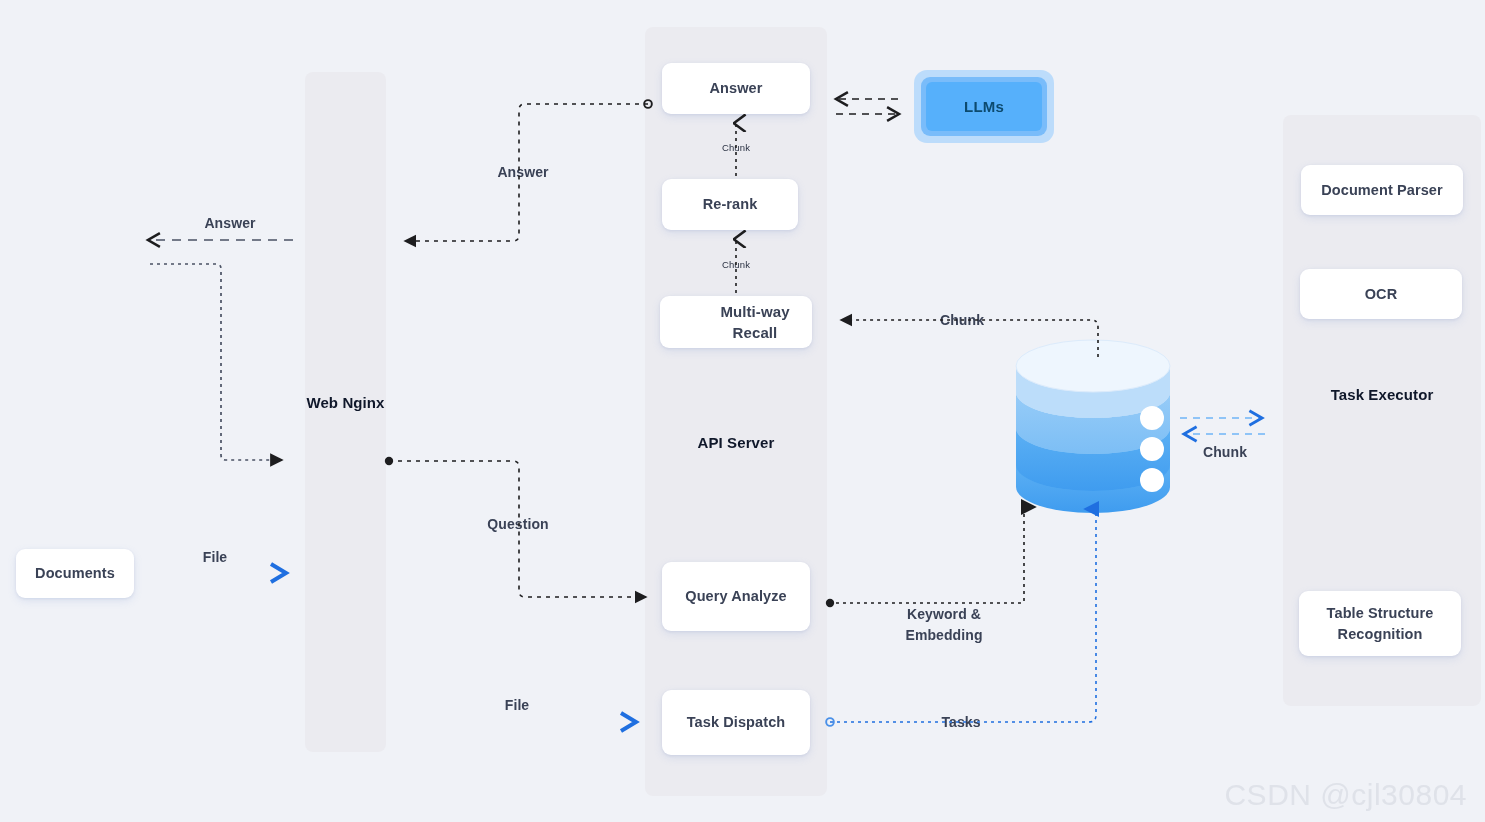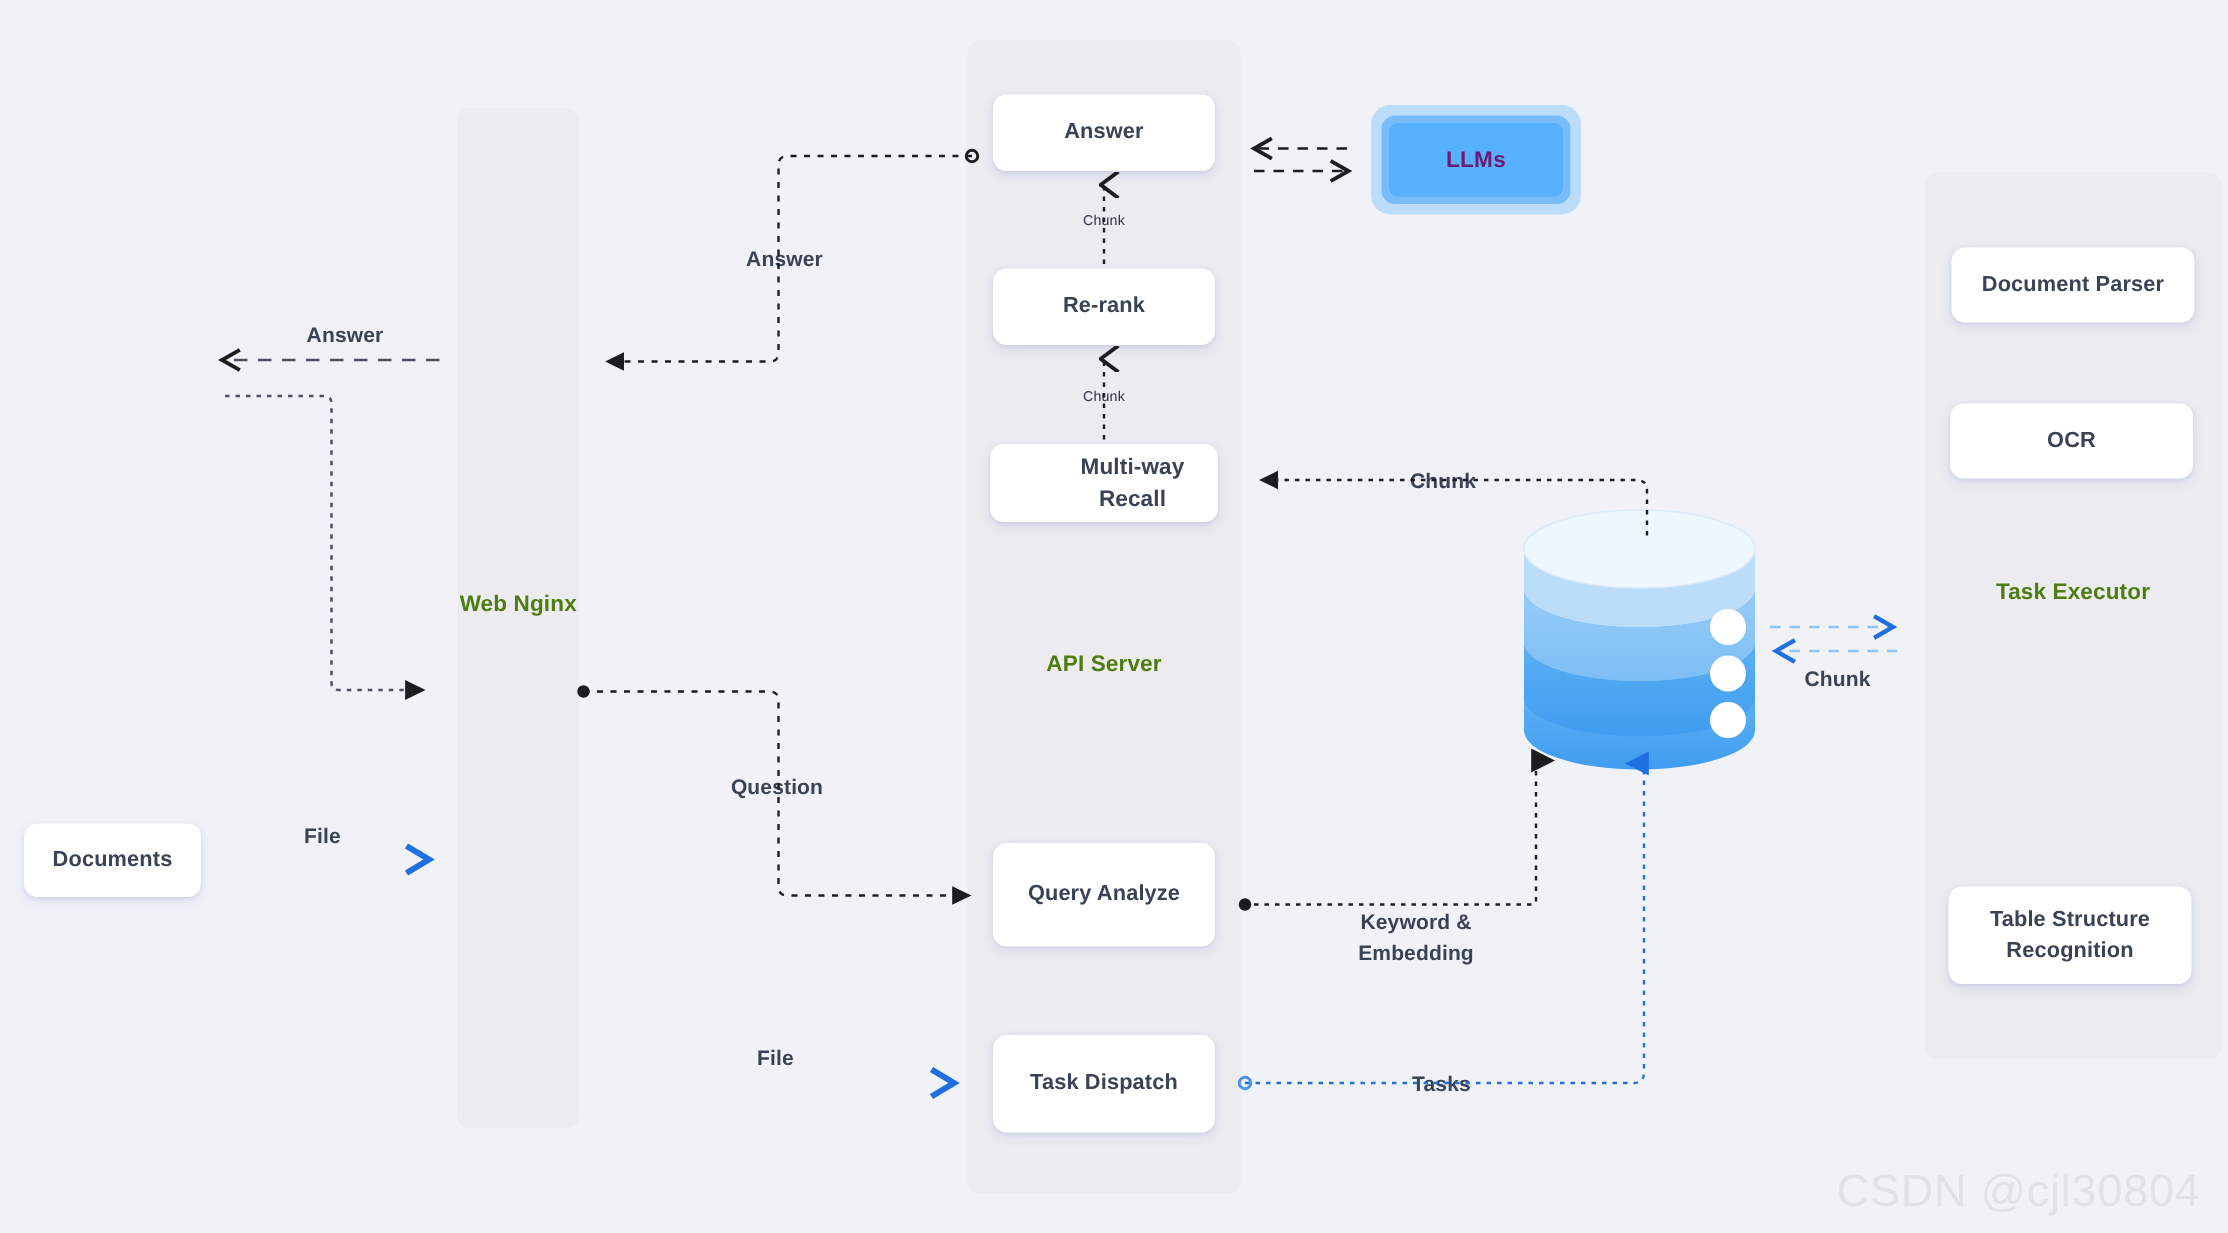--- a/index.html
+++ b/index.html
@@ -15,21 +15,21 @@
   
   .panel {
     position: absolute;
     background: #ebebf0;
     border-radius: 8px;
   }
   .panel-label {
     position: absolute;
     width: 100%;
     text-align: center;
-    color: #4d7c0f;
+    color: #0f172a;
     font-size: 15px;
     font-weight: 700;
     line-height: 22px;
     letter-spacing: .1px;
   }
 
   
   .node {
     position: absolute;
     background: #ffffff;
@@ -59,21 +59,21 @@
     width: 100%; height: 100%;
     background: #79bcfa;
     border-radius: 9px;
     padding: 5px;
   }
   .llm-inner {
     width: 100%; height: 100%;
     background: #56b0fb;
     border-radius: 6px;
     display: flex; align-items: center; justify-content: center;
-    color: #701a75;
+    color: #0c4a6e;
     font-size: 15px;
     font-weight: 700;
     letter-spacing: .2px;
   }
 
   
   .elabel {
     position: absolute;
     color: #3a4256;
     font-size: 14px;
@@ -117,21 +117,21 @@
   <div class="panel" style="left:645px; top:27px; width:182px; height:769px;"></div>
   <div class="panel-label" style="left:645px; top:432px; width:182px;">API
 Server</div>
 
   <div class="panel" style="left:1283px; top:115px; width:198px; height:591px;"></div>
   <div class="panel-label" style="left:1283px; top:384px; width:198px;">Task Executor</div>
 
   <div class="node" style="left:16px; top:549px; width:118px; height:49px;">Documents</div>
 
   <div class="node" style="left:662px; top:63px; width:148px; height:51px;">Answer</div>
-  <div class="node" style="left:662px; top:179px; width:148px; height:51px;">Re-rank</div>
+  <div class="node" style="left:662px; top:179px; width:136px; height:51px;">Re-rank</div>
   <div class="node wide" style="left:660px; top:296px; width:152px; height:52px;">Multi-way Recall</div>
   <div class="node" style="left:662px; top:562px; width:148px; height:69px;">Query
 Analyze</div>
   <div class="node" style="left:662px; top:690px; width:148px; height:65px;">Task Dispatch</div>
 
   <div class="node" style="left:1301px; top:165px; width:162px; height:50px;">Document Parser</div>
   <div class="node" style="left:1300px; top:269px; width:162px; height:50px;">OCR</div>
   <div class="node" style="left:1299px; top:591px; width:162px; height:65px;">Table Structure
 Recognition</div>
 

